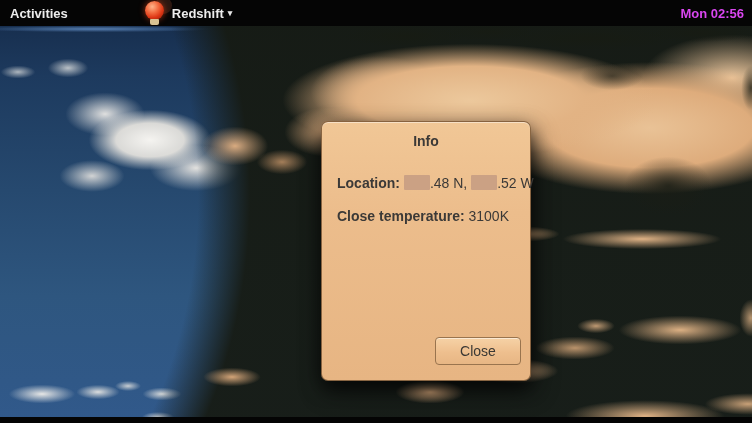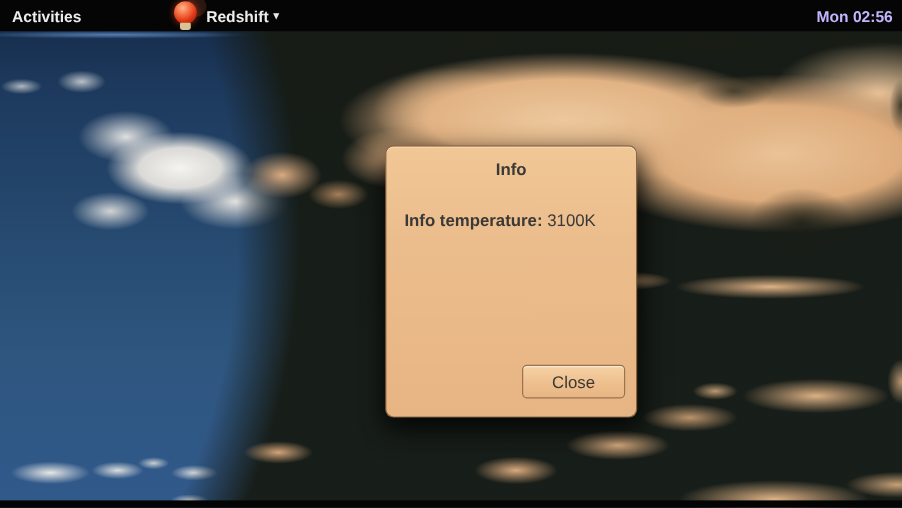--- a/index.html
+++ b/index.html
@@ -70,25 +70,25 @@
   .appmenu{display:flex;align-items:center;height:26px;padding:0 6px;cursor:pointer;margin-left:58px;}
   .bulb{position:relative;width:25px;height:26px;margin-right:3px;}
   .bulb .halo{position:absolute;right:-3px;top:-3px;width:17px;height:17px;border-radius:50%;background:rgba(48,26,18,.9);}
   .bulb .glass{
     position:absolute;left:1px;top:1px;width:19px;height:19px;border-radius:50%;
     background:radial-gradient(circle at 38% 30%, #ffb48a 0%, #f26a3e 35%, #dd3514 62%, #8c1d08 95%);
     box-shadow:0 0 6px rgba(235,70,25,.65);
   }
   .bulb .base{position:absolute;left:6px;top:19px;width:9px;height:6px;background:#d9c393;border-radius:1px 1px 2px 2px;}
   .caret{font-size:9px;margin-left:4px;color:#e8e8e8;}
-  .clock{margin-left:auto;padding:0 8px;height:26px;display:flex;align-items:center;color:#c4b5fd;cursor:pointer;}
+  .clock{margin-left:auto;padding:0 8px;height:26px;display:flex;align-items:center;color:#d946ef;cursor:pointer;}
 
   
   .dialog{
-    position:absolute;left:321px;top:121px;width:210px;height:227px;z-index:5;
+    position:absolute;left:321px;top:121px;width:210px;height:260px;z-index:5;
     background:linear-gradient(180deg,#f1c796 0%,#ecbd8c 35%,#e7b583 100%);
     border:1px solid rgba(118,84,52,.85);border-radius:7px;box-sizing:border-box;
     box-shadow:inset 0 1px 0 rgba(255,255,255,.45), 0 7px 18px rgba(0,0,0,.6), 3px 10px 26px rgba(0,0,0,.45);
     color:#3b3937;font-size:14px;
   }
   .dialog-title{margin-top:11px;text-align:center;font-weight:bold;}
   .dialog-body{padding:26px 14px 0 15px;}
   .row{margin-bottom:17px;white-space:nowrap;}
   .row b{font-weight:bold;}
   .redact{
@@ -121,20 +121,25 @@
     <span>Redshift</span>
     <span class="caret">▾</span>
   </div>
   <div class="clock">Mon 02:56</div>
 </div>
 
 <div class="dialog">
   <div class="dialog-title">Info</div>
   <div class="dialog-body">
     <div class="row">
-      <b>Info temperature:</b>
+      <b>Location:</b>
+      <span class="redact"></span><span>.48 N,</span>
+      <span class="redact"></span><span>.52 W</span>
+    </div>
+    <div class="row">
+      <b>Close temperature:</b>
       <span>3100K</span>
     </div>
   </div>
   <button class="close-btn">Close</button>
 </div>
 
 <div class="bottom-strip"></div>
 
 </body></html>

